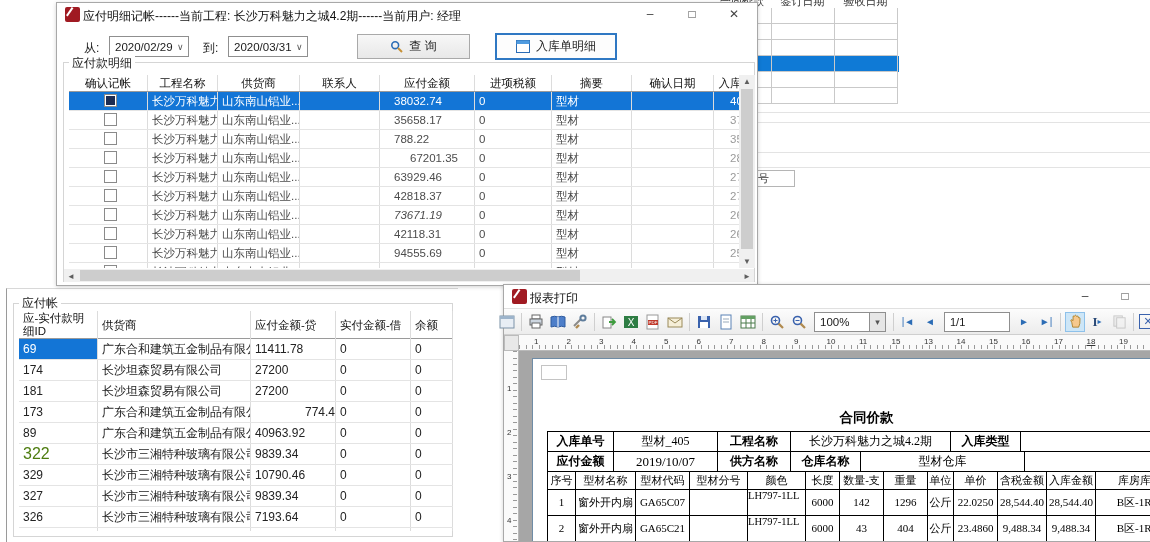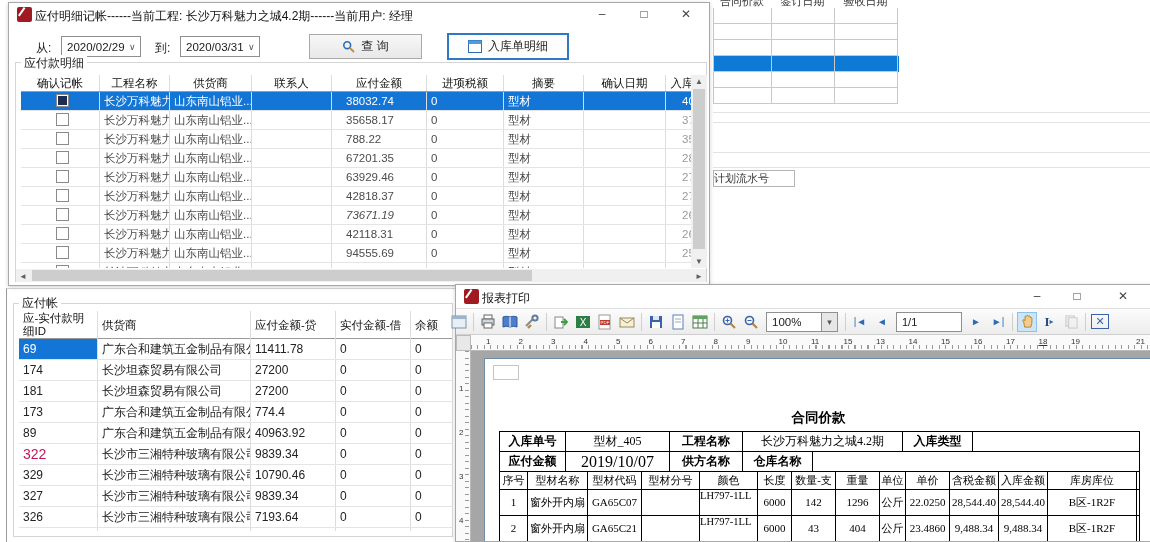--- a/index.html
+++ b/index.html
@@ -5,21 +5,21 @@
   * { margin:0; padding:0; box-sizing:border-box; }
   html,body { width:1150px; height:542px; overflow:hidden; background:#ffffff;
     font-family:"Liberation Sans","DejaVu Sans",sans-serif; font-size:12px; color:#1a1a1a; }
   .abs { position:absolute; }
 
   
   .bg-cell { border-right:1px solid #c9c9c9; border-bottom:1px solid #c9c9c9; }
   .bg-line { background:#e3e3e3; height:1px; }
 
   
-  .window { background:#fff; border:1px solid #a8a8a8; box-shadow:0 1px 4px rgba(0,0,0,.18); }
+  .window { background:#fff; border:1px solid #a8a8a8; box-shadow:0 1px 4px rgba(0,0,0,.18);margin-left:48px; }
   .titlebar { position:absolute; left:0; top:0; right:0; height:23px; background:#fff; }
   .title-text { position:absolute; left:26px; top:5px; font-size:12px; color:#111; white-space:nowrap; }
   .app-icon { position:absolute; left:8px; top:4px; width:15px; height:15px; background:#a01a22; border-radius:2px; }
   .app-icon::after { content:""; position:absolute; left:3px; top:2px; width:8px; height:10px;
      border-left:2px solid #fff; transform:rotate(35deg); }
   .cap-btn { position:absolute; top:0; width:34px; height:23px; text-align:center; line-height:22px;
      color:#444; font-size:12px; cursor:default; }
 
   
   .grid-head { background:#fff; border-bottom:1px solid #9a9a9a; color:#111; }
@@ -213,21 +213,21 @@
         <div class="cell" style="width:82px;padding-left:4px;"></div>
         <div class="cell" style="width: 33px; padding-left: 16px; color: rgb(154, 154, 154);">358</div>
       </div>
       <div class="row" style="height:19px;">
         <div class="cell" style="width:79px;">
           <div class="ckbox"></div>
         </div>
         <div class="cell" style="width:70px;padding-left:4px;">长沙万科魅力...</div>
         <div class="cell" style="width:82px;padding-left:4px;">山东南山铝业...</div>
         <div class="cell" style="width:80px;padding-left:4px;"></div>
-        <div class="cell" style="width:95px;padding-left:14px;">67201.35</div>
+        <div class="cell" style="width:95px;padding-left:14px;text-align:center;">67201.35</div>
         <div class="cell" style="width:77px;padding-left:4px;">0</div>
         <div class="cell" style="width:80px;padding-left:4px;">型材</div>
         <div class="cell" style="width:82px;padding-left:4px;"></div>
         <div class="cell" style="width: 33px; padding-left: 16px; color: rgb(154, 154, 154);">283</div>
       </div>
       <div class="row" style="height:19px;">
         <div class="cell" style="width:79px;">
           <div class="ckbox"></div>
         </div>
         <div class="cell" style="width:70px;padding-left:4px;">长沙万科魅力...</div>
@@ -349,33 +349,33 @@
       <div class="row" style="height:21px;">
         <div class="cell" style="width:79px;line-height:20px;font-size:12px;color:#222;">181</div>
         <div class="cell" style="width:153px;line-height:20px;font-size:12px;color:#222;">长沙坦森贸易有限公司</div>
         <div class="cell" style="width:85px;line-height:20px;font-size:12px;color:#222;">27200</div>
         <div class="cell" style="width:75px;line-height:20px;font-size:12px;color:#222;">0</div>
         <div class="cell" style="width:42px;line-height:20px;font-size:12px;color:#222;">0</div>
       </div>
       <div class="row" style="height:21px;">
         <div class="cell" style="width:79px;line-height:20px;font-size:12px;color:#222;">173</div>
         <div class="cell" style="width:153px;line-height:20px;font-size:12px;color:#222;">广东合和建筑五金制品有限公司</div>
-        <div class="cell" style="width:85px;line-height:20px;font-size:12px;color:#222;">774.4</div>
+        <div class="cell" style="width:85px;line-height:20px;font-size:12px;color:#222;text-align:right;">774.4</div>
         <div class="cell" style="width:75px;line-height:20px;font-size:12px;color:#222;">0</div>
         <div class="cell" style="width:42px;line-height:20px;font-size:12px;color:#222;">0</div>
       </div>
       <div class="row" style="height:21px;">
         <div class="cell" style="width:79px;line-height:20px;font-size:12px;color:#222;">89</div>
         <div class="cell" style="width:153px;line-height:20px;font-size:12px;color:#222;">广东合和建筑五金制品有限公司</div>
         <div class="cell" style="width:85px;line-height:20px;font-size:12px;color:#222;">40963.92</div>
         <div class="cell" style="width:75px;line-height:20px;font-size:12px;color:#222;">0</div>
         <div class="cell" style="width:42px;line-height:20px;font-size:12px;color:#222;">0</div>
       </div>
       <div class="row" style="height:21px;">
-        <div class="cell" style="width:79px;line-height:20px;font-size:14px;color:#be185d;">322</div>
+        <div class="cell" style="width:79px;line-height:20px;font-size:16px;color:#4d7c0f;">322</div>
         <div class="cell" style="width:153px;line-height:20px;font-size:12px;color:#222;">长沙市三湘特种玻璃有限公司</div>
         <div class="cell" style="width:85px;line-height:20px;font-size:12px;color:#222;">9839.34</div>
         <div class="cell" style="width:75px;line-height:20px;font-size:12px;color:#222;">0</div>
         <div class="cell" style="width:42px;line-height:20px;font-size:12px;color:#222;">0</div>
       </div>
       <div class="row" style="height:21px;">
         <div class="cell" style="width:79px;line-height:20px;font-size:12px;color:#222;">329</div>
         <div class="cell" style="width:153px;line-height:20px;font-size:12px;color:#222;">长沙市三湘特种玻璃有限公司</div>
         <div class="cell" style="width:85px;line-height:20px;font-size:12px;color:#222;">10790.46</div>
         <div class="cell" style="width:75px;line-height:20px;font-size:12px;color:#222;">0</div>
@@ -587,23 +587,24 @@
       <div class="abs" id="rpt-table" style="left:14px;top:72px;width:641px;border:1px solid #000;border-bottom:none;">
           <div class="rtbl-row" style="height:20px;overflow:hidden;">
             <div class="rtbl-cell" style="width: 66px; line-height: 19px; font-size: 12px; font-weight: bold;">入库单号</div>
             <div class="rtbl-cell" style="width:104px;line-height:19px;font-size:12px;">型材_405</div>
             <div class="rtbl-cell" style="width: 73px; line-height: 19px; font-size: 12px; font-weight: bold;">工程名称</div>
             <div class="rtbl-cell" style="width:160px;line-height:19px;font-size:12px;">长沙万科魅力之城4.2期</div>
             <div class="rtbl-cell" style="width: 70px; line-height: 19px; font-size: 12px; font-weight: bold;">入库类型</div>
           </div>
           <div class="rtbl-row" style="height:20px;overflow:hidden;">
             <div class="rtbl-cell" style="width: 66px; line-height: 19px; font-size: 12px; font-weight: bold;">应付金额</div>
-            <div class="rtbl-cell" style="width:104px;line-height:19px;font-size:16px;">2019/10/07</div>
+            <div class="rtbl-cell" style="width:104px;line-height:19px;font-size:13px;">2019/10/07</div>
             <div class="rtbl-cell" style="width: 73px; line-height: 19px; font-size: 12px; font-weight: bold;">供方名称</div>
             <div class="rtbl-cell" style="width: 70px; line-height: 19px; font-size: 12px; font-weight: bold;">仓库名称</div>
+            <div class="rtbl-cell" style="width:164px;line-height:19px;font-size:12px;">型材仓库</div>
           </div>
           <div class="rtbl-row" style="height:18px;overflow:hidden;">
             <div class="rtbl-cell" style="width:28px;line-height:17px;font-size:11px;">序号</div>
             <div class="rtbl-cell" style="width:60px;line-height:17px;font-size:11px;">型材名称</div>
             <div class="rtbl-cell" style="width:54px;line-height:17px;font-size:11px;">型材代码</div>
             <div class="rtbl-cell" style="width:58px;line-height:17px;font-size:11px;">型材分号</div>
             <div class="rtbl-cell" style="width:58px;line-height:17px;font-size:11px;">颜色</div>
             <div class="rtbl-cell" style="width:34px;line-height:17px;font-size:11px;">长度</div>
             <div class="rtbl-cell" style="width:44px;line-height:17px;font-size:11px;">数量-支</div>
             <div class="rtbl-cell" style="width:44px;line-height:17px;font-size:11px;">重量</div>

